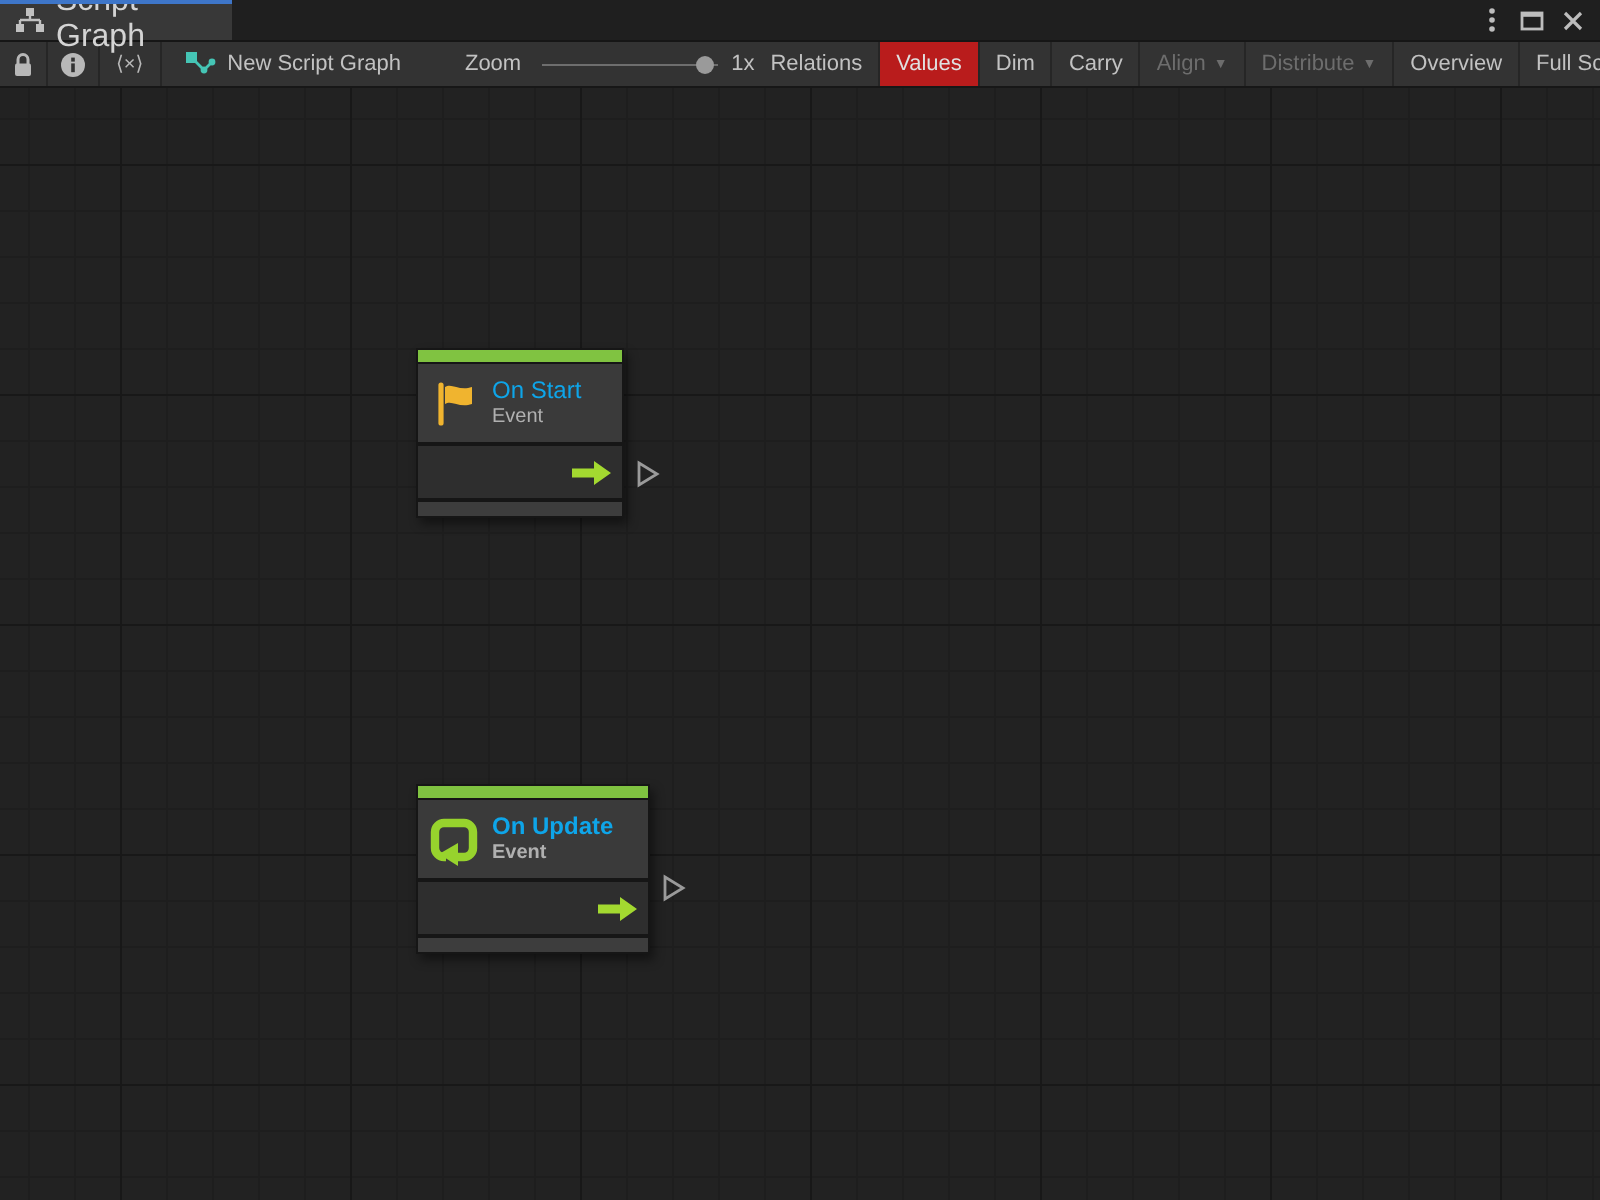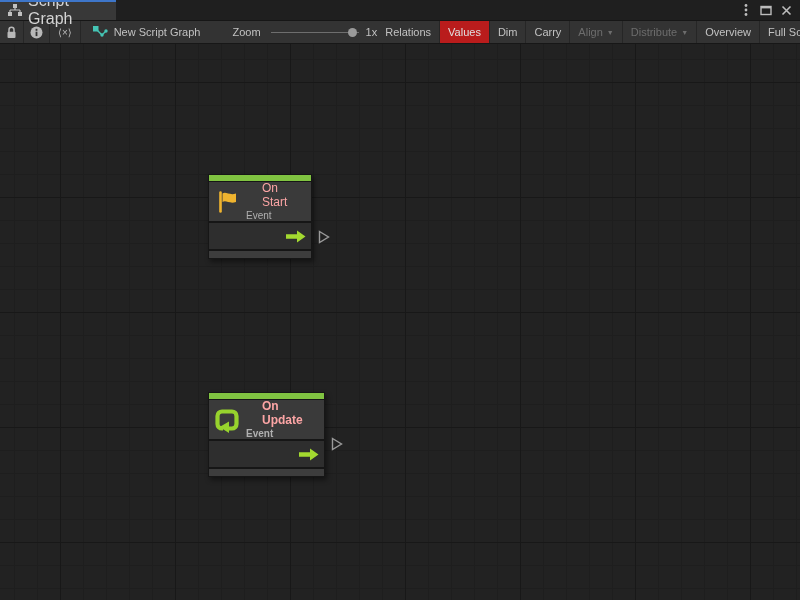--- a/index.html
+++ b/index.html
@@ -51,21 +51,21 @@
 
   
   .node { position:absolute; border:1px solid #161616; box-shadow:2px 3px 5px rgba(0,0,0,.45);
           cursor:default; }
   .node-on-start { left:208px; top:130px; width:104px; }
   .node-on-update { left:208px; top:348px; width:117px;font-weight:bold; }
   .node-bar { height:6px; background:#80c341; }
   .node-header { height:40px; background:#3a3a3a; border-top:1px solid #161616;
                  display:flex; align-items:center; gap:6px; padding:0 6px 0 5px; }
   .node-titles { display:flex; flex-direction:column; line-height:1.15; }
-  .node-title { font-size:12px; color:#fca5a5;margin-left:16px; }
+  .node-title { font-size:12px; color:#0ea5e9; }
   .node-subtitle { font-size:10px; color:#b0b0b0; }
   .node-body { height:28px; background:#2e2e2e; border-top:2px solid #161616;
                display:flex; align-items:center; justify-content:flex-end; padding-right:5px; }
   .node-footer { height:9px; background:#3d3d3d; border-top:2px solid #161616; }
   .port { position:absolute; }
   .port-start { left:317px; top:185px; }
   .port-update { left:330px; top:392px; }
 </style>
 </head>
 <body>

